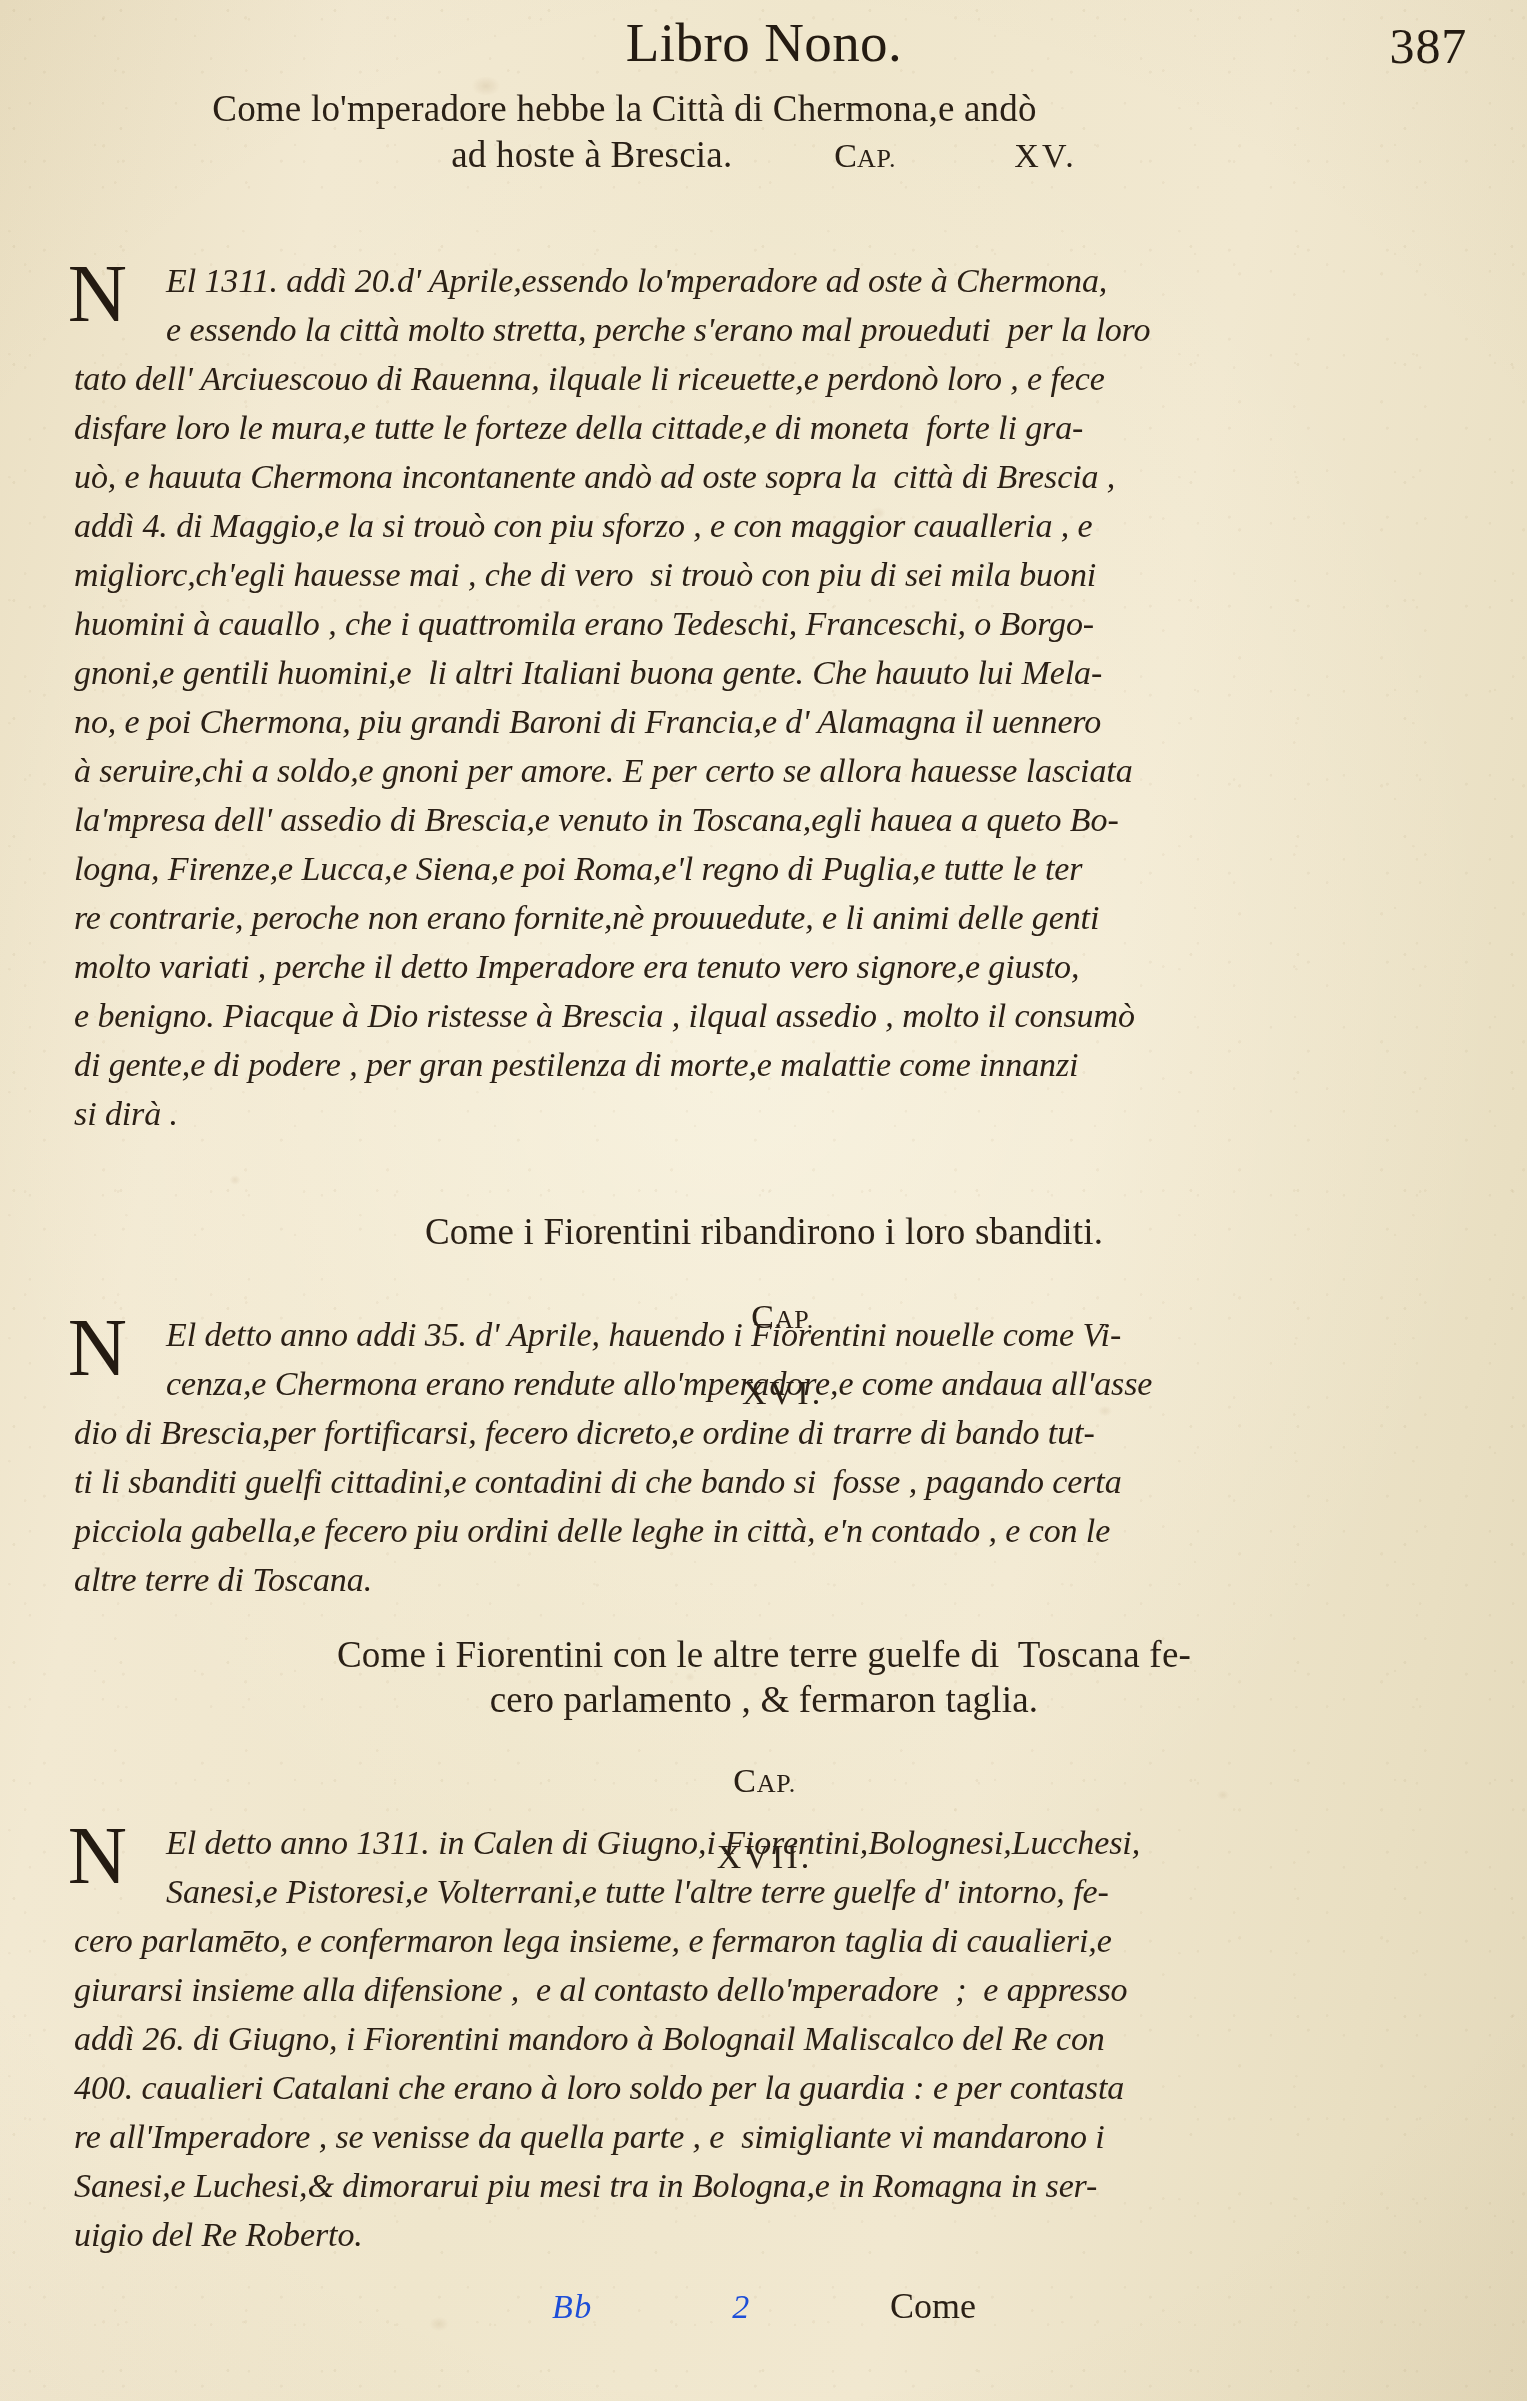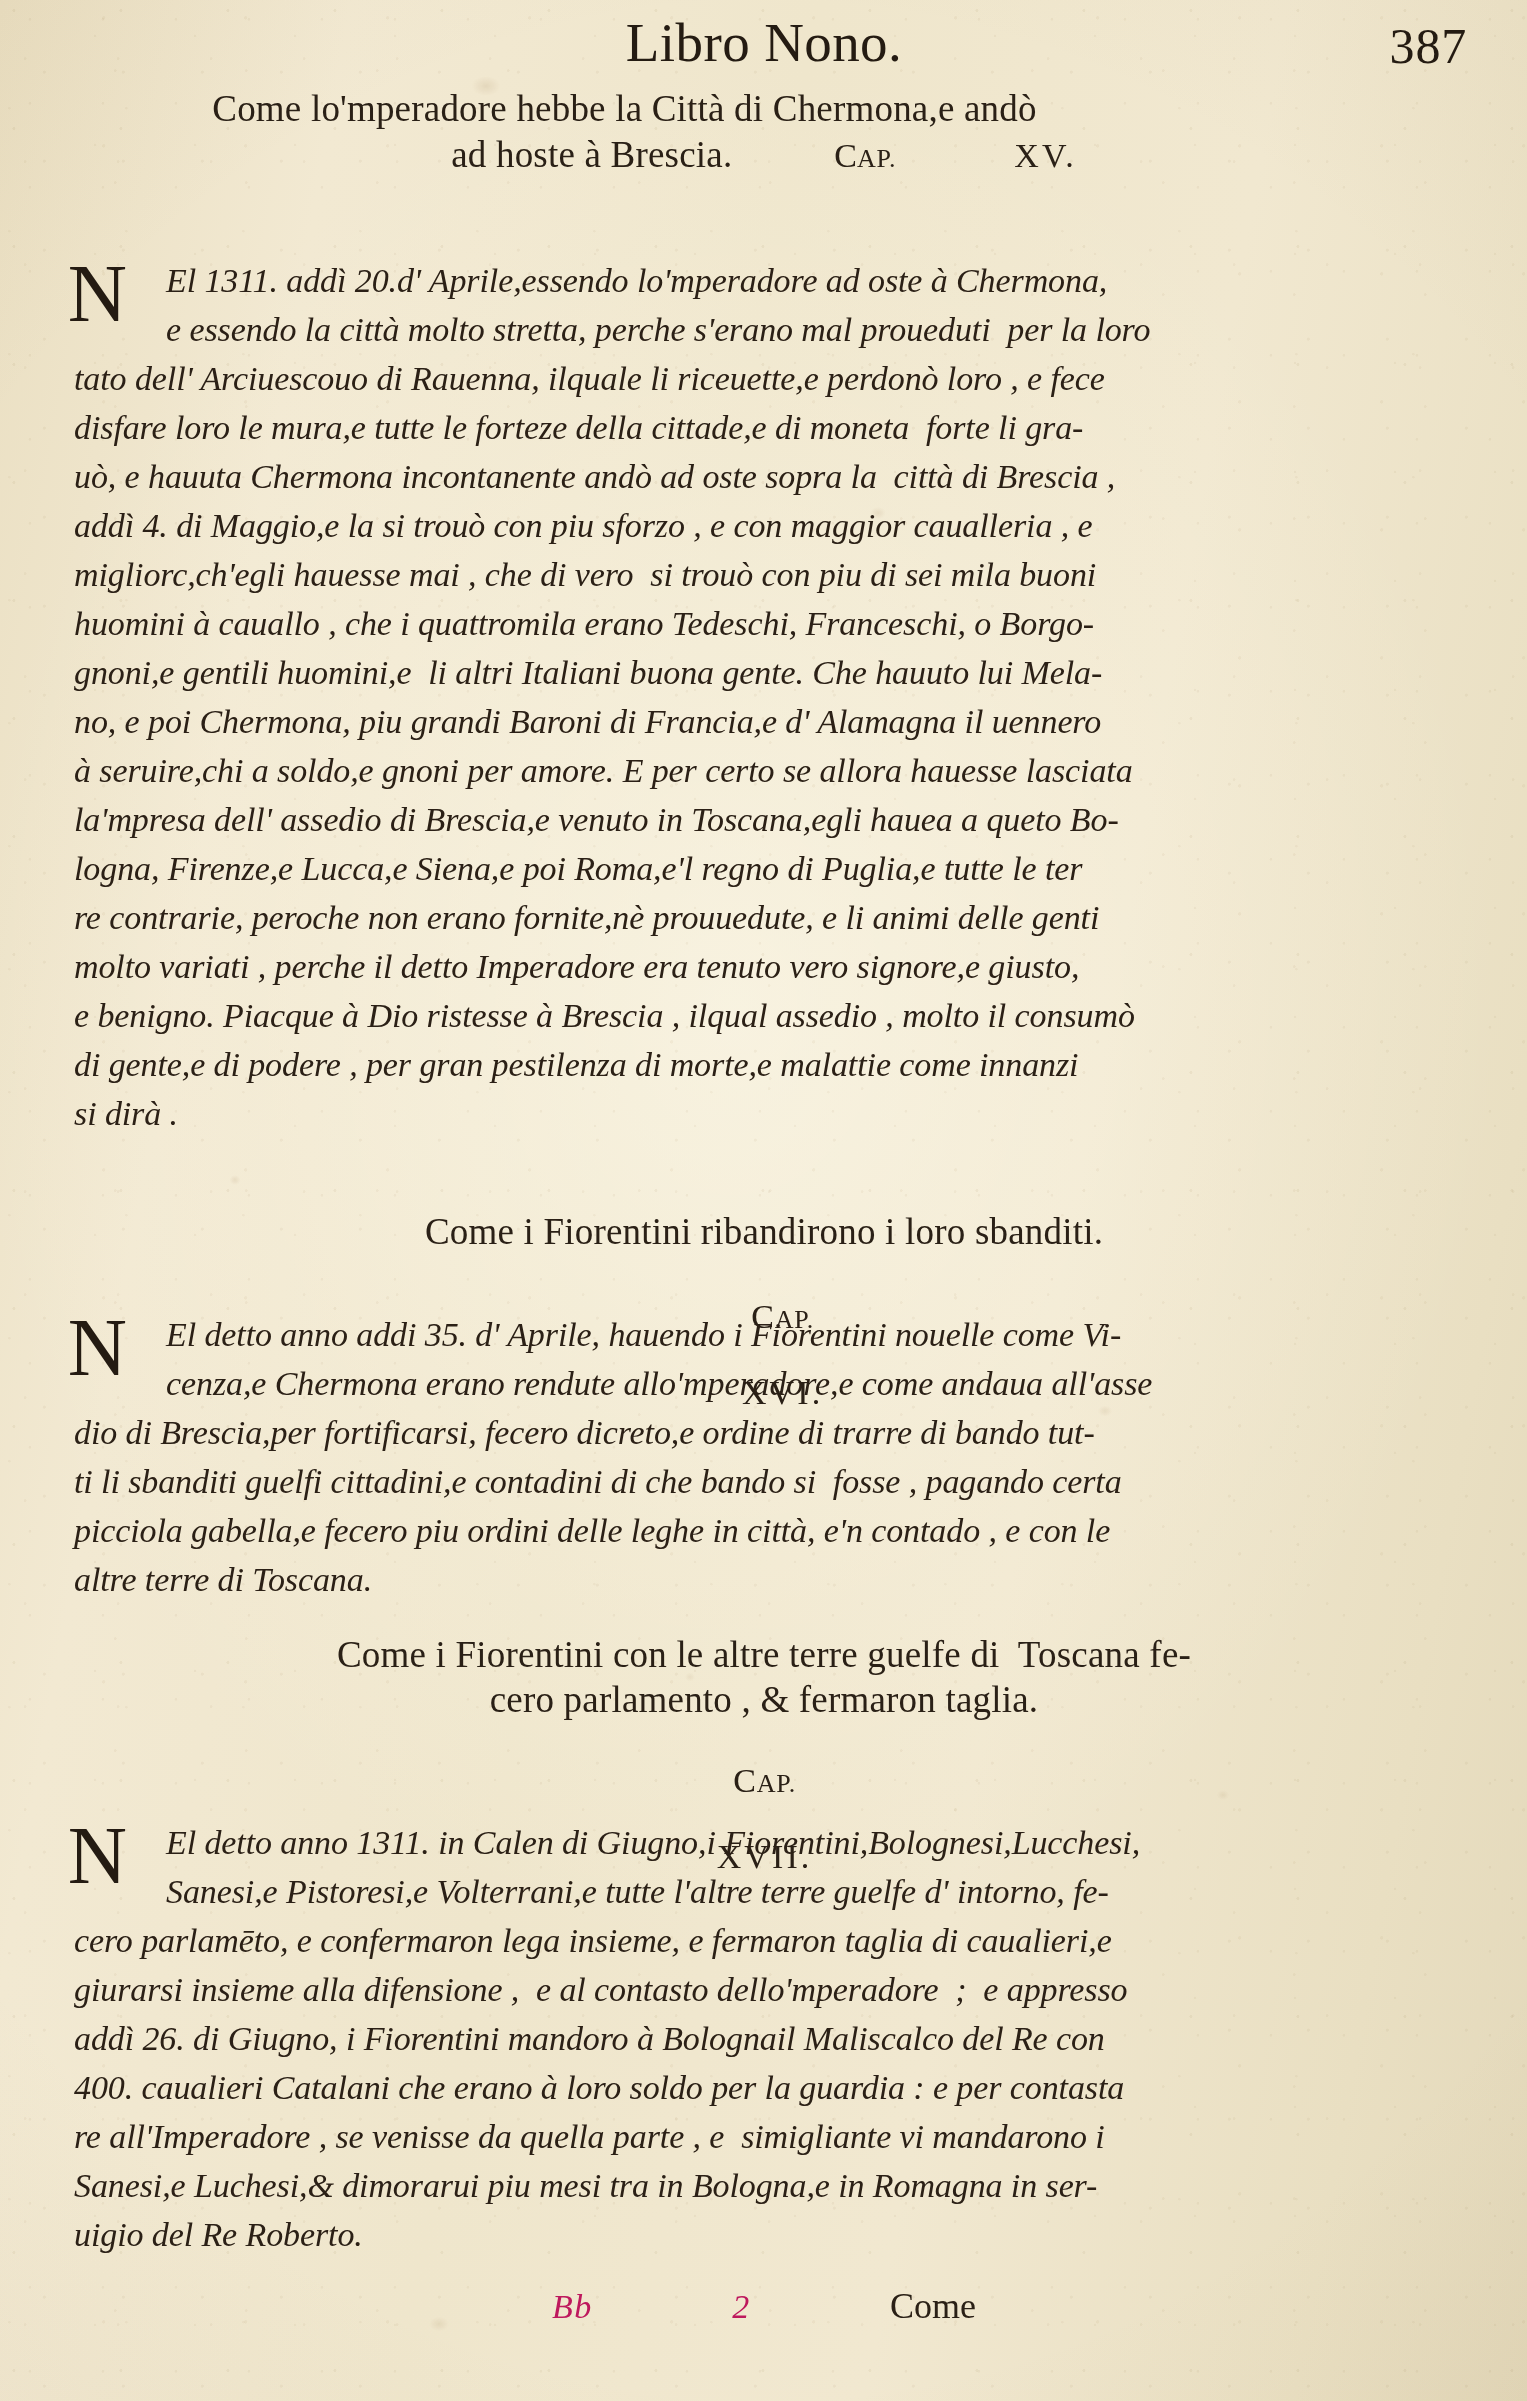--- a/index.html
+++ b/index.html
@@ -130,21 +130,21 @@
 
   .footer {
     position: absolute;
     left: 0;
     width: 1528px;
     text-align: center;
   }
   .sig {
     font-style: italic;
     font-size: 34px;
-    color: #be185d;
+    color: #1d4ed8;
     letter-spacing: 1.6px;
   }
   .sig-gap { display: inline-block; width: 133px; }
   .catchword {
     font-size: 36px;
     color: #2a2016;
   }
 </style>
 </head>
 <body>

